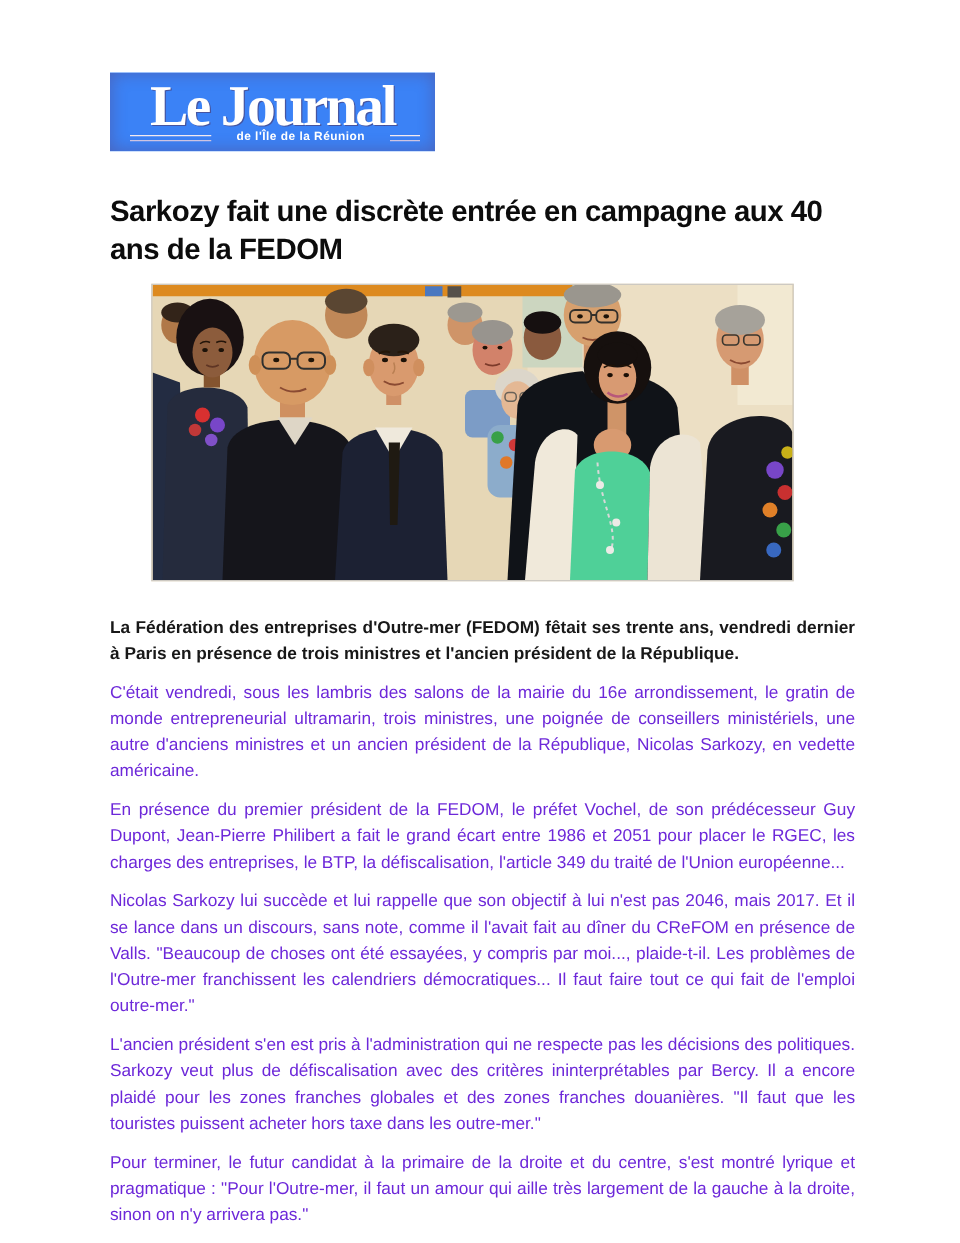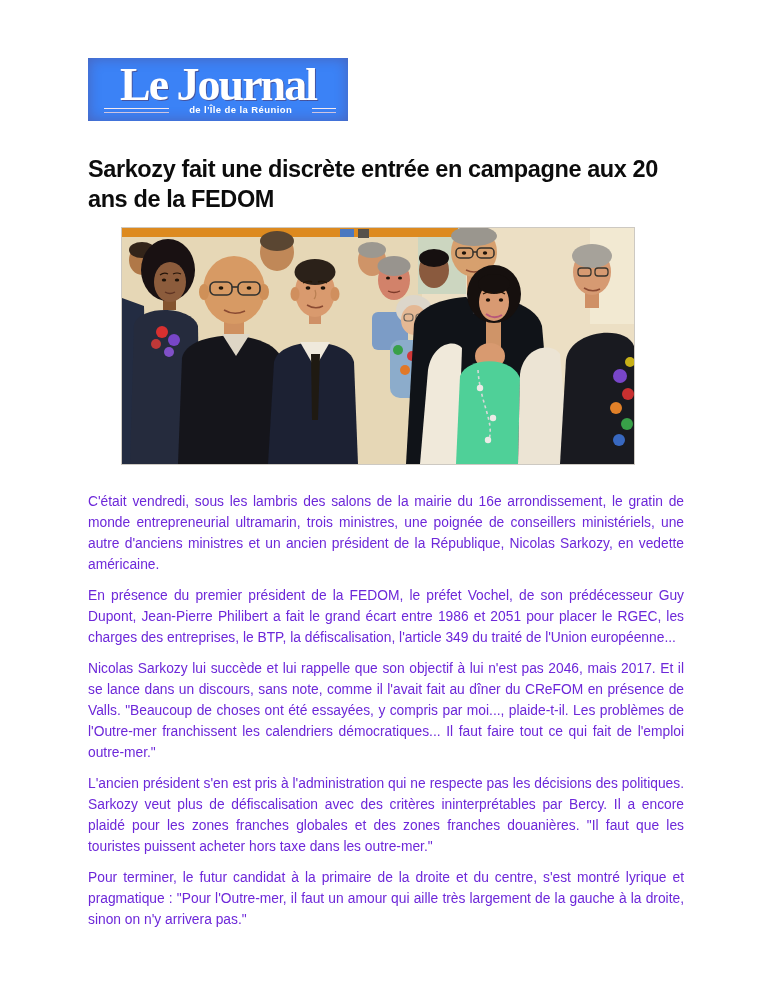--- a/index.html
+++ b/index.html
@@ -67,21 +67,21 @@
 
     <div class="logo-banner">
       <div class="logo-title">Le Journal</div>
       <div class="logo-sub-row">
         <div class="logo-dash dash-left"></div>
         <div class="logo-subtitle">de l'Île de la Réunion</div>
         <div class="logo-dash dash-right"></div>
       </div>
     </div>
 
-    <h1 class="headline">Sarkozy fait une discrète entrée en campagne aux 20 ans de la FEDOM</h1>
+    <h1 class="headline">Sarkozy fait une discrète entrée en campagne aux 40 ans de la FEDOM</h1>
 
     <div class="photo-wrap" role="img" aria-label="Nicolas Sarkozy entouré d'invités portant des colliers de fleurs lors des 30 ans de la FEDOM">
       <svg width="512" height="236" viewBox="0 0 512 236" xmlns="http://www.w3.org/2000/svg">
 
         <rect x="0" y="0" width="512" height="236" fill="#e6d7b6"></rect>
         <rect x="300" y="0" width="212" height="236" fill="#ecdfc4"></rect>
         <rect x="468" y="0" width="44" height="96" fill="#f2e9d2"></rect>
         <rect x="296" y="0" width="48" height="66" fill="#ccd6c0"></rect>
         <rect x="0" y="0" width="336" height="9" fill="#dd8a1f"></rect>
         <rect x="218" y="1" width="14" height="8" fill="#4a78c0"></rect>
@@ -200,20 +200,21 @@
         <circle cx="508" cy="134" r="5" fill="#c8b018"></circle>
           <circle cx="498" cy="148" r="7" fill="#7846c8"></circle>
           <circle cx="506" cy="166" r="6" fill="#c83030"></circle>
           <circle cx="494" cy="180" r="6" fill="#e08028"></circle>
           <circle cx="505" cy="196" r="6" fill="#38a048"></circle>
           <circle cx="497" cy="212" r="6" fill="#3868c0"></circle>
       </svg>
     </div>
 
     <div class="body-text">
+      <p class="lead">La Fédération des entreprises d'Outre-mer (FEDOM) fêtait ses trente ans, vendredi dernier à Paris en présence de trois ministres et l'ancien président de la République.</p>
       <p>C'était vendredi, sous les lambris des salons de la mairie du 16e arrondissement, le gratin de monde entrepreneurial ultramarin, trois ministres, une poignée de conseillers ministériels, une autre d'anciens ministres et un ancien président de la République, Nicolas Sarkozy, en vedette américaine.</p>
       <p>En présence du premier président de la FEDOM, le préfet Vochel, de son prédécesseur Guy Dupont, Jean-Pierre Philibert a fait le grand écart entre 1986 et 2051 pour placer le RGEC, les charges des entreprises, le BTP, la défiscalisation, l'article 349 du traité de l'Union européenne...</p>
       <p>Nicolas Sarkozy lui succède et lui rappelle que son objectif à lui n'est pas 2046, mais 2017. Et il se lance dans un discours, sans note, comme il l'avait fait au dîner du CReFOM en présence de Valls. "Beaucoup de choses ont été essayées, y compris par moi..., plaide-t-il. Les problèmes de l'Outre-mer franchissent les calendriers démocratiques... Il faut faire tout ce qui fait de l'emploi outre-mer."</p>
       <p>L'ancien président s'en est pris à l'administration qui ne respecte pas les décisions des politiques. Sarkozy veut plus de défiscalisation avec des critères ininterprétables par Bercy. Il a encore plaidé pour les zones franches globales et des zones franches douanières. "Il faut que les touristes puissent acheter hors taxe dans les outre-mer."</p>
       <p>Pour terminer, le futur candidat à la primaire de la droite et du centre, s'est montré lyrique et pragmatique : "Pour l'Outre-mer, il faut un amour qui aille très largement de la gauche à la droite, sinon on n'y arrivera pas."</p>
     </div>
 
   </div>
 </div>
 

